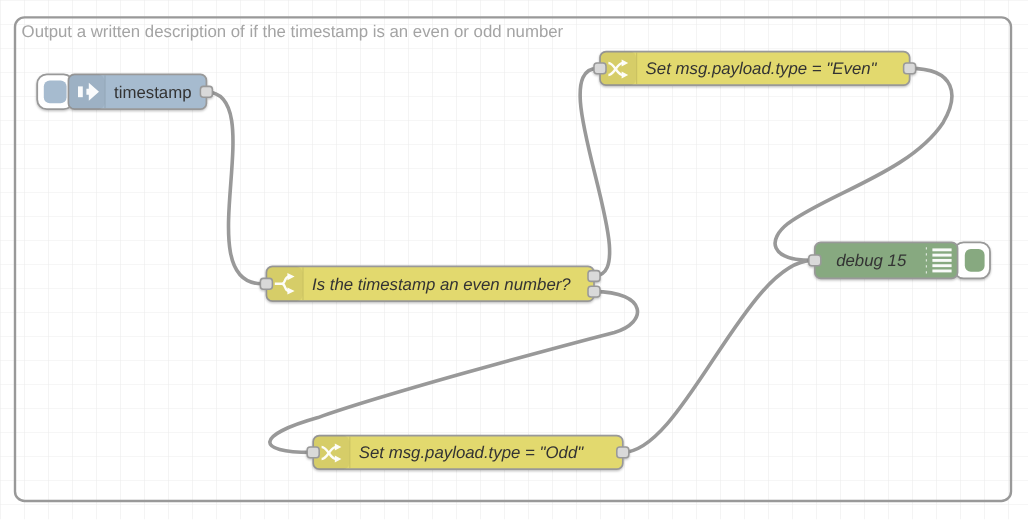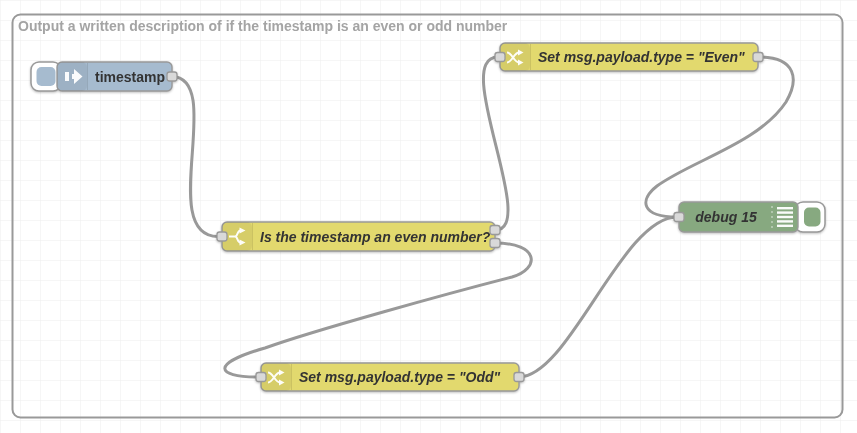--- a/index.html
+++ b/index.html
@@ -1,16 +1,16 @@
 <!DOCTYPE html>
 <html><head>
 <meta charset="utf-8">
 <style>
   html, body { margin: 0; padding: 0; background: #ffffff; }
-  .stage { width: 857px; height: 433px; overflow: hidden; position: relative; font-weight: bold; }
+  .stage { width: 857px; height: 433px; overflow: hidden; position: relative; }
   svg { display: block; }
   text {
     font-family: "Liberation Sans", sans-serif;
     font-size: 14px;
     fill: #333333;
     user-select: none;
   }
   .group-label { fill: #a4a4a4; }
   .node-label { fill: #333333; }
   .italic { font-style: italic; }

